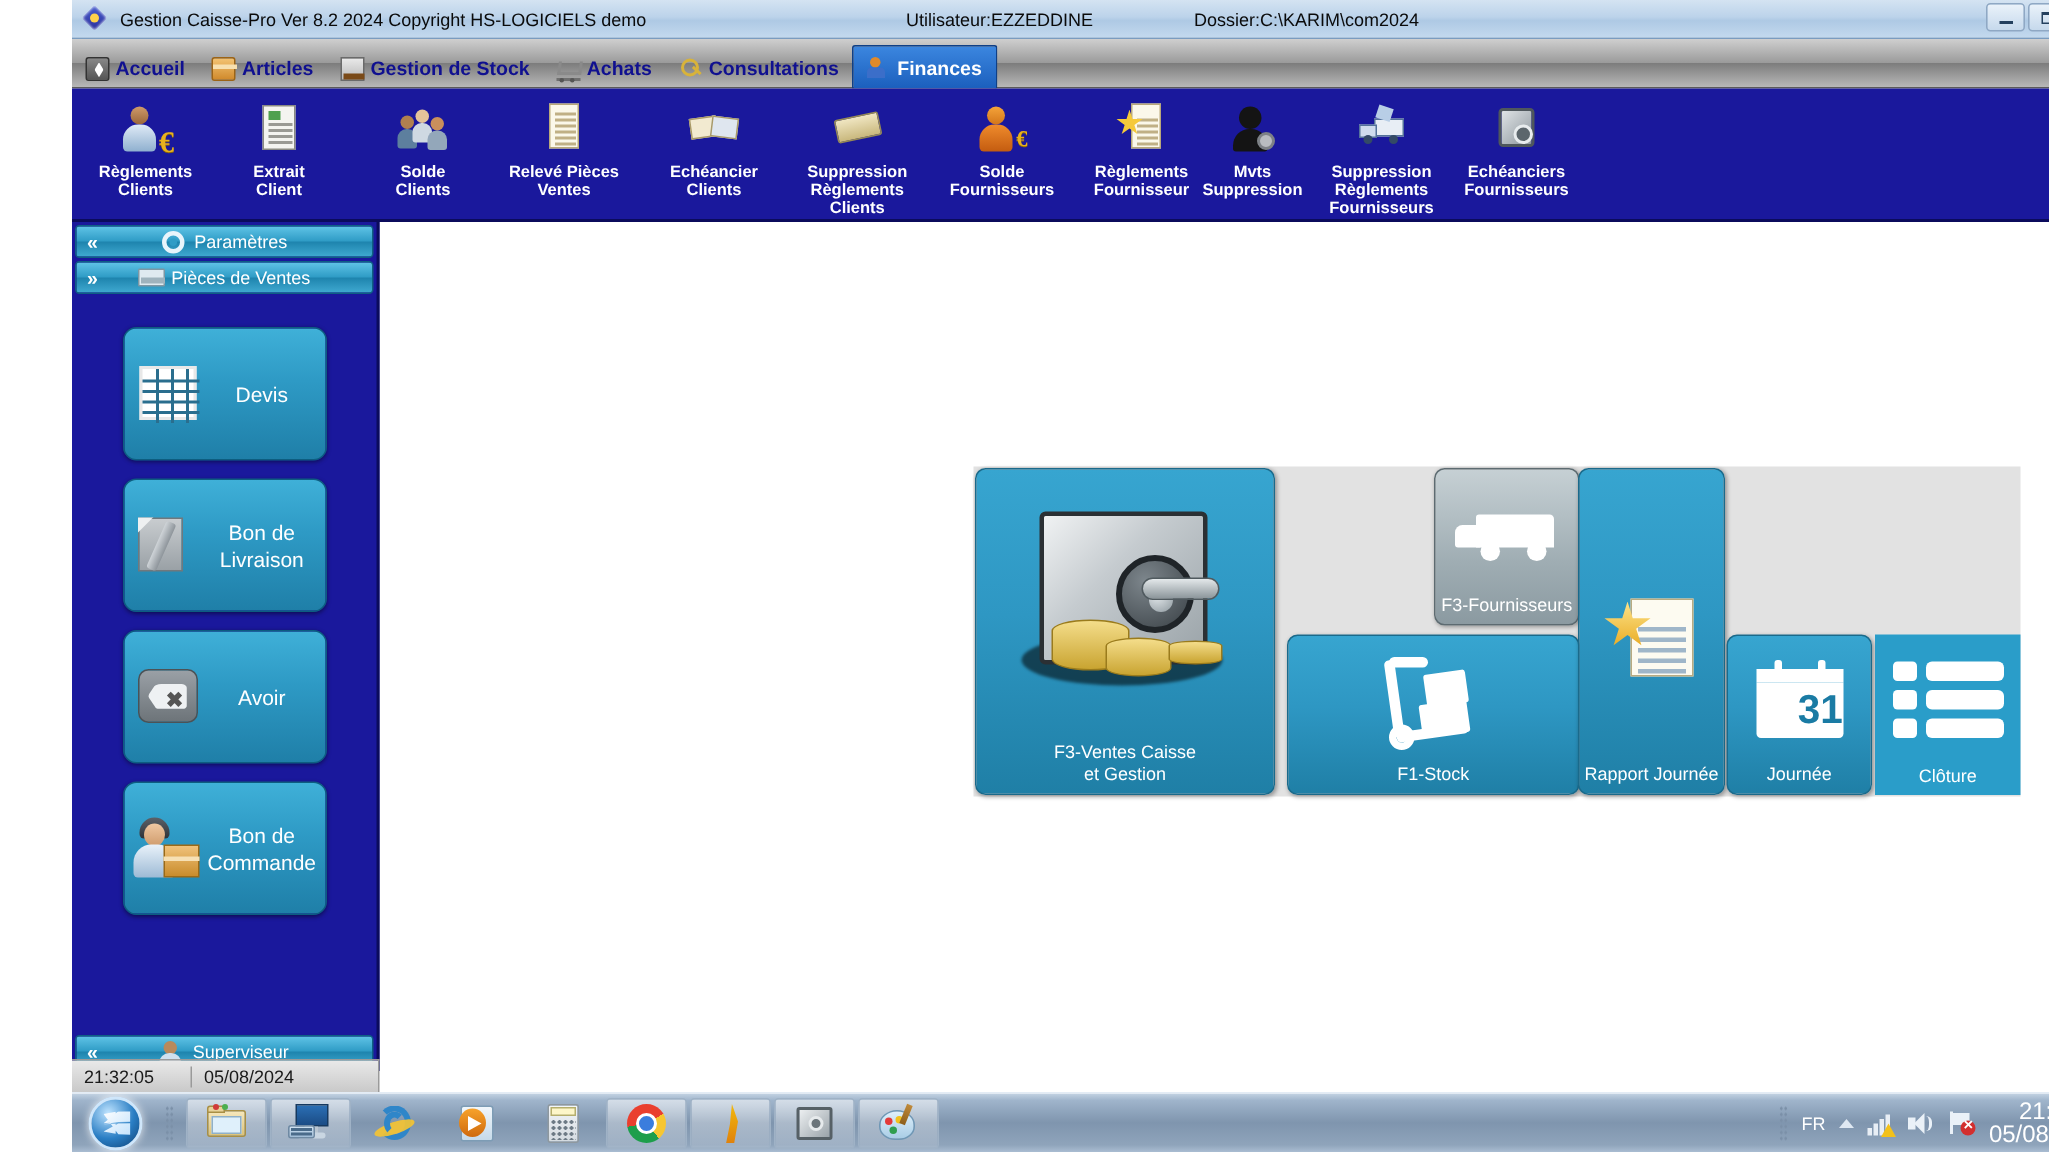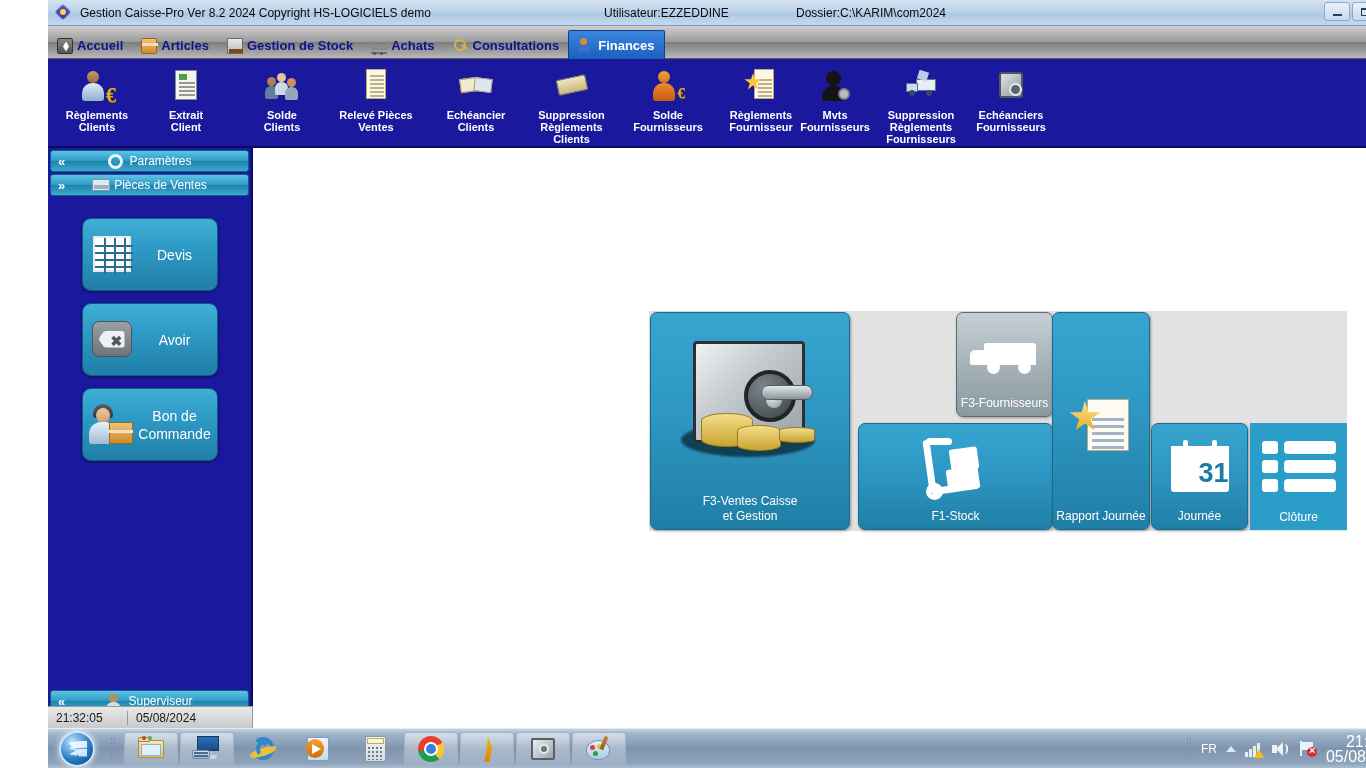--- a/index.html
+++ b/index.html
@@ -140,21 +140,21 @@
   }
   .sb-head .chev{ position:absolute; left:7px; top:3px; color:#ffffff; font-size:13px; font-weight:bold; line-height:15px;}
   .sb-head .hico{ width:18px;height:14px;margin-right:4px;position:relative;display:inline-block;}
   .gear{width:15px;height:15px;border-radius:50%;border:3px solid #e8f4fb;position:absolute;left:1px;top:0;}
   .gear:after{content:'';position:absolute;left:2px;top:2px;width:5px;height:5px;border-radius:50%;background:#2f9cc6;}
   .cashico{position:absolute;left:0;top:1px;width:18px;height:12px;background:#dfeaf0;border:1px solid #7d97a4;border-radius:1px;}
   .cashico:after{content:'';position:absolute;left:1px;bottom:1px;width:16px;height:4px;background:#9fb3bd;}
 
   .sb-body{ position:absolute; left:2px; top:48px; right:2px; bottom:28px; background:#1a189c; }
   .sb-btn{
-    position:relative; width:136px; margin:0 auto 12px auto; height:73px;
+    position:relative; width:136px; margin:0 auto 12px auto; height:89px;
     background:linear-gradient(to bottom,#3fb0d8 0%,#2e9ac5 40%,#1f7fa8 100%);
     border:1px solid #0d5d80; border-radius:9px;
     display:flex; align-items:center;
     color:#ffffff; font-size:14px;
     box-shadow:0 1px 3px rgba(0,0,0,.45);
     cursor:default;
   }
   .sb-btn .bico{ width:50px; height:50px; margin-left:4px; position:relative; flex:0 0 auto; }
   .sb-btn .blbl{ flex:1; text-align:center; padding-right:4px; line-height:18px; }
 
@@ -499,21 +499,21 @@
 
     <div class="rbtn" style="left:752px;width:70px;">
       <div class="rico">
         <span class="ri-personB">
           <span style="position:absolute;left:4px;top:0;width:15px;height:15px;border-radius:50%;background:#141414;display:block;"></span>
           <span style="position:absolute;left:0;top:15px;width:23px;height:15px;border-radius:11px 11px 2px 2px;background:#141414;display:block;"></span>
           <span style="position:absolute;left:16px;top:17px;width:12px;height:12px;border-radius:50%;background:#b9bcc0;border:2px solid #7d8186;display:block;"></span>
         </span>
       </div>
       <div class="rlbl">Mvts
-Fournisseurs</div>
+Suppression</div>
     </div>
 
     <div class="rbtn" style="left:826px;width:94px;">
       <div class="rico">
         <span class="ri-truck">
           <span style="position:absolute;left:10px;top:2px;width:20px;height:12px;background:#e8eef5;border:1px solid #55739a;display:block;"></span>
           <span style="position:absolute;left:0;top:6px;width:12px;height:9px;background:#cfdced;border:1px solid #55739a;display:block;"></span>
           <span style="position:absolute;left:3px;top:13px;width:6px;height:6px;border-radius:50%;background:#334a66;display:block;"></span>
           <span style="position:absolute;left:20px;top:13px;width:6px;height:6px;border-radius:50%;background:#334a66;display:block;"></span>
           <span style="position:absolute;left:12px;top:-6px;width:10px;height:9px;background:#b8cee6;transform:rotate(18deg);display:block;"></span>
@@ -640,20 +640,31 @@
     <div class="sb-body">
 
       <div class="sb-btn" style="margin-top:22px;">
         <span class="bico">
             <span class="bi-devis"></span>
           </span>
         <span class="blbl">Devis</span>
       </div>
 
 
+      <div class="sb-btn">
+        <span class="bico">
+          <span class="bi-bl">
+            <span style="position:absolute;left:0;top:0;width:30px;height:36px;background:linear-gradient(to bottom,#c8cccf,#9aa1a6);border:1px solid #70787d;display:block;"></span>
+            <span style="position:absolute;left:0;top:0;width:11px;height:11px;background:#eef0f1;clip-path:polygon(0 0,100% 0,0 100%);display:block;"></span>
+            <span style="position:absolute;left:12px;top:2px;width:7px;height:34px;background:linear-gradient(to right,#cfd4d8,#8d949a);transform:rotate(24deg);border-radius:2px;display:block;"></span>
+          </span>
+        </span>
+        <span class="blbl">Bon de
+Livraison</span>
+      </div>
 
       <div class="sb-btn">
         <span class="bico">
           <span class="bi-avoir">
               <span class="x">✖</span>
             </span>
         </span>
         <span class="blbl">Avoir</span>
       </div>
 

